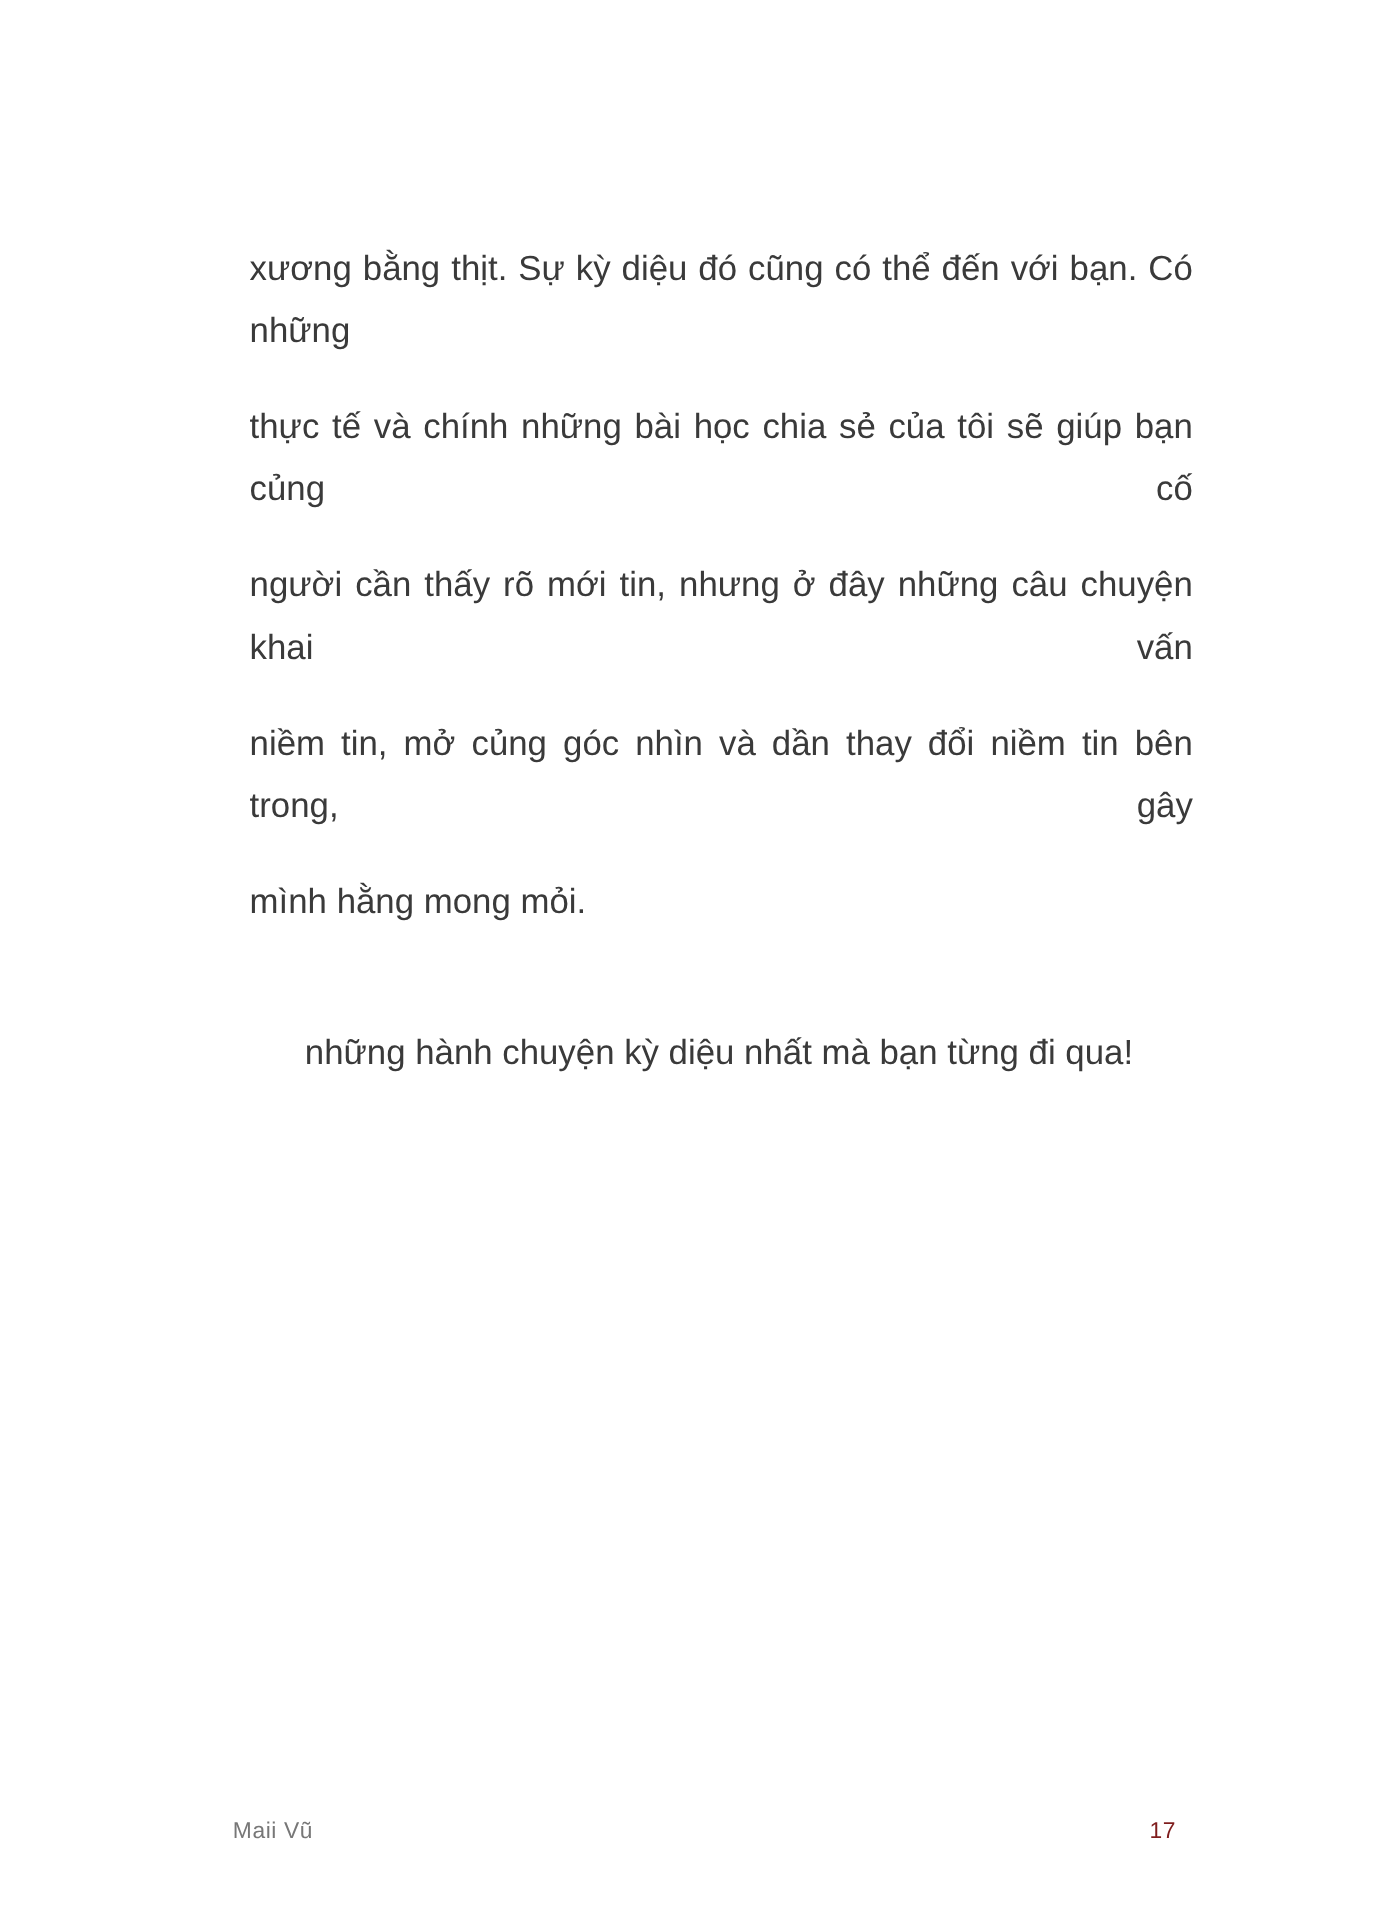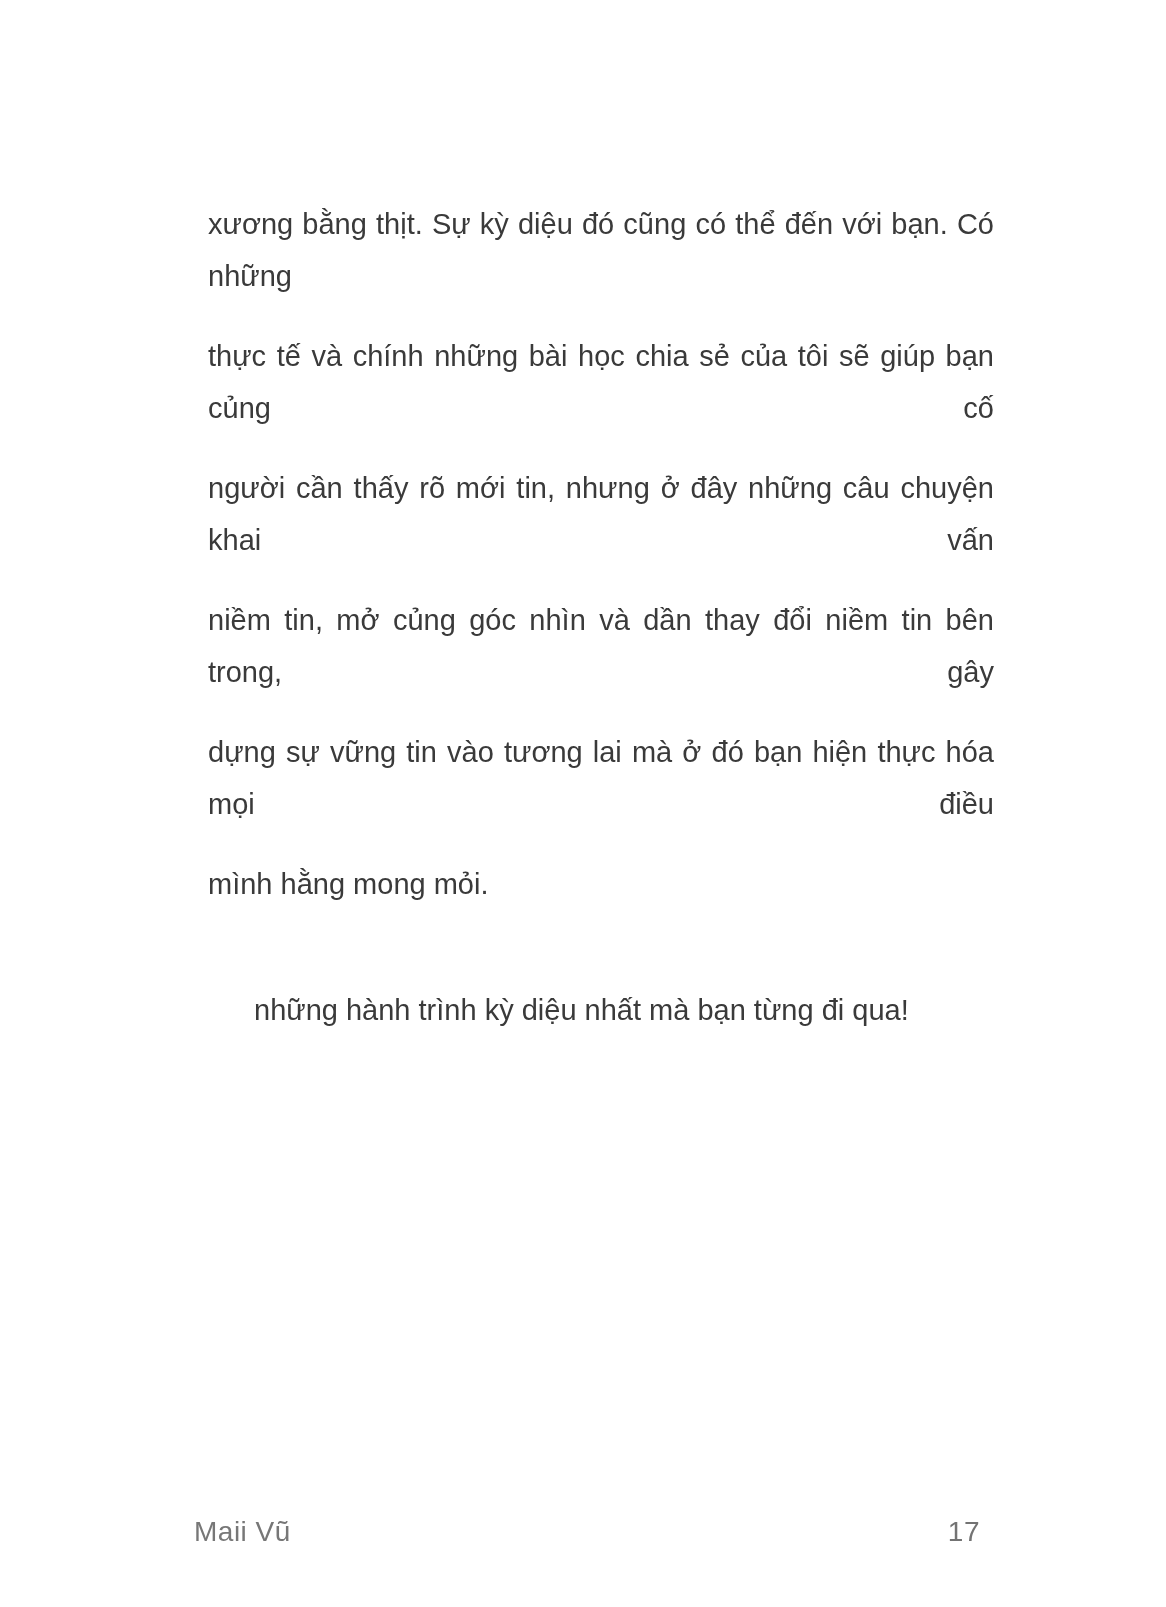--- a/index.html
+++ b/index.html
@@ -39,42 +39,41 @@
   .para.indented .line:first-child { text-indent: 46px; }
   .footer {
     position: absolute;
     left: 138px;
     right: 186px;
     top: 1460px;
     display: flex;
     justify-content: space-between;
     align-items: baseline;
     color: #777777;
-    font-size: 28px;
+    font-size: 19px;
     font-weight: 400;
     letter-spacing: 0.5px;
   }
-  .footer .pagenum { color: #737373; }
+  .footer .pagenum { color: #7f1d1d; }
 </style>
 </head>
 <body>
 
 <div class="page">
 
   <main class="content">
     <div class="para">
         <div class="line">xương bằng thịt. Sự kỳ diệu đó cũng có thể đến với bạn. Có những</div>
         <div class="line">thực tế và chính những bài học chia sẻ của tôi sẽ giúp bạn củng cố</div>
         <div class="line">người cần thấy rõ mới tin, nhưng ở đây những câu chuyện khai vấn</div>
         <div class="line">niềm tin, mở củng góc nhìn và dần thay đổi niềm tin bên trong, gây</div>
-        <div class="line">dựng sự vững tin vào tương lai mà ở đó bạn hiện thực hóa mọi điều</div>
         <div class="line last">mình hằng mong mỏi.</div>
       </div>
     <div class="para indented">
-        <div class="line last">những hành trình kỳ diệu nhất mà bạn từng đi qua!</div>
+        <div class="line last">những hành chuyện kỳ diệu nhất mà bạn từng đi qua!</div>
       </div>
   </main>
 
   <footer class="footer">
     <span class="author">Maii Vũ</span>
     <span class="pagenum">17</span>
   </footer>
 
 </div>
 

